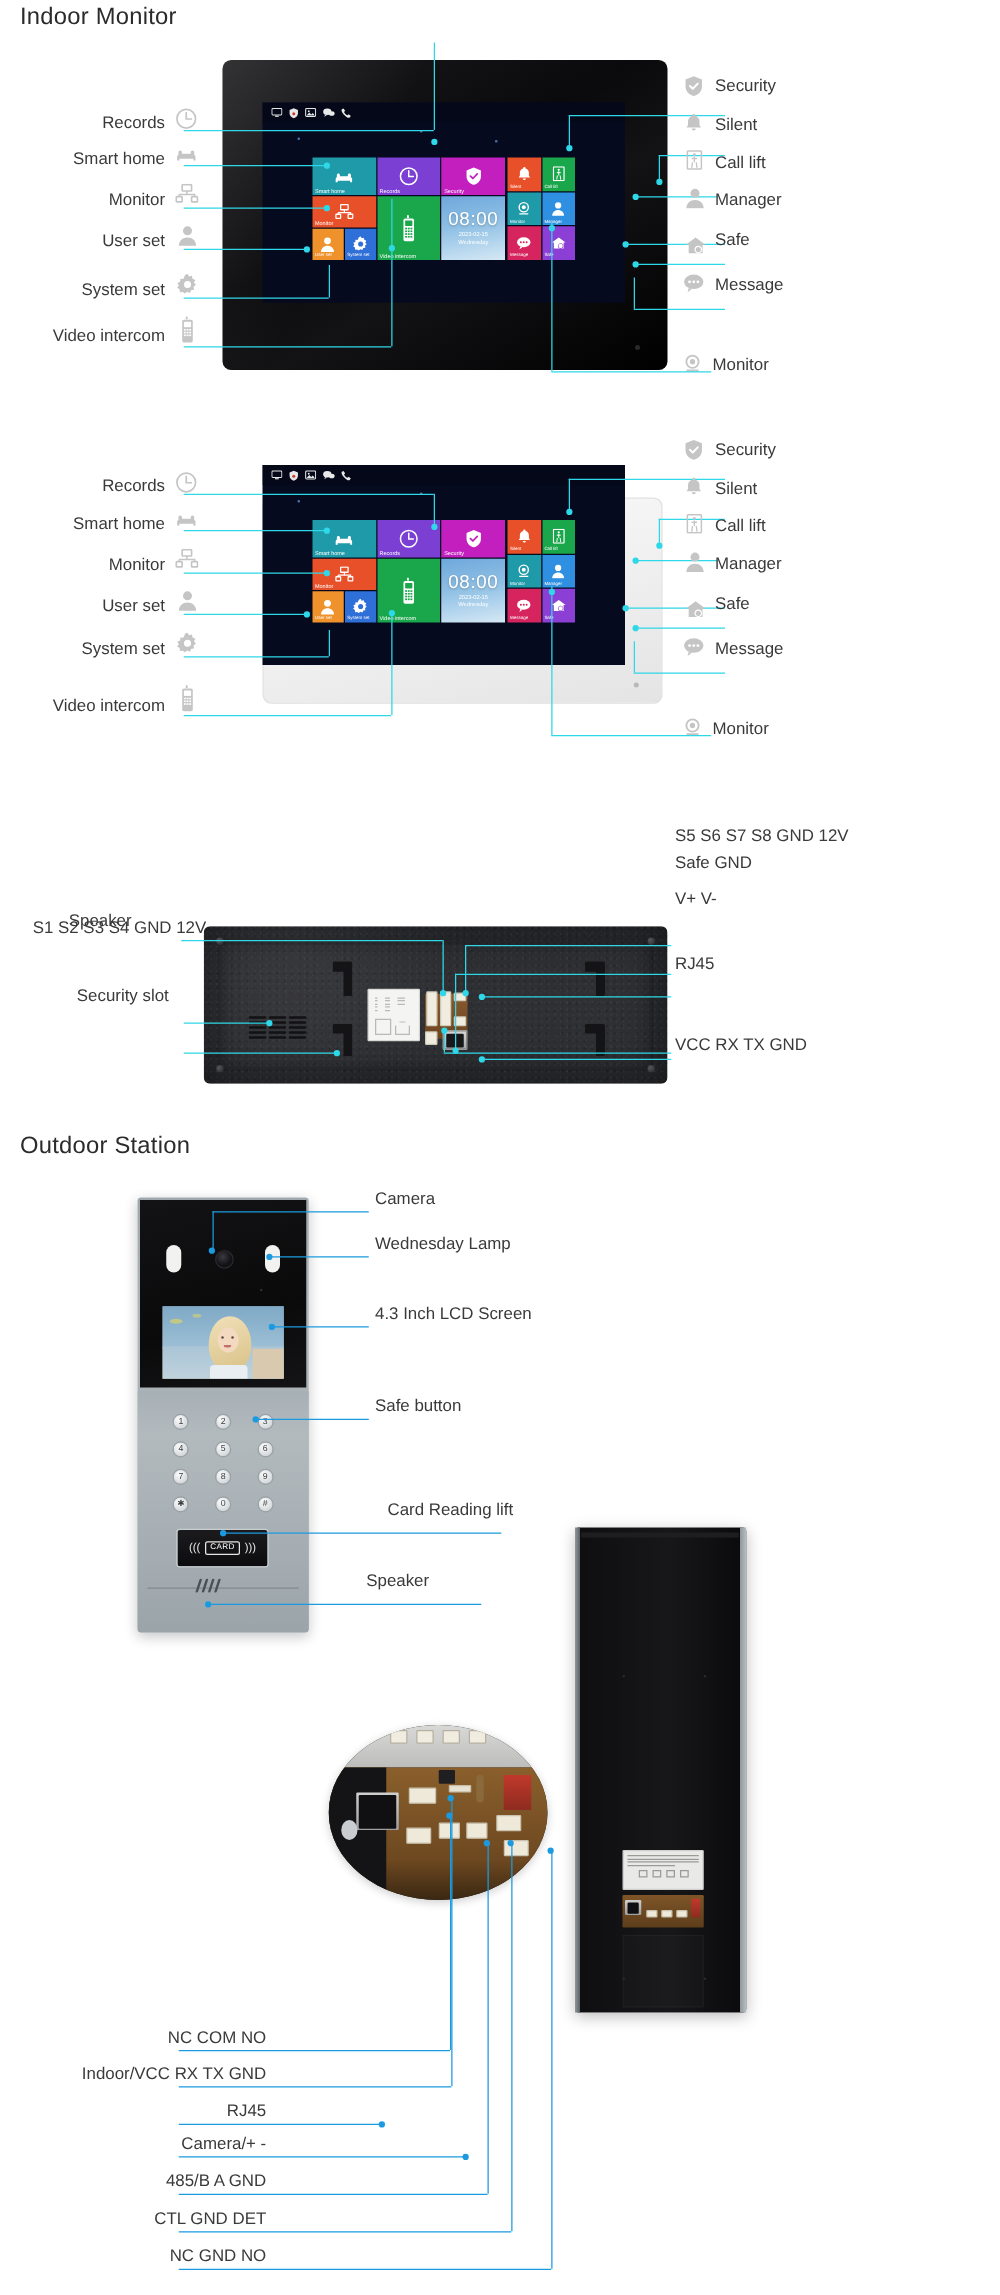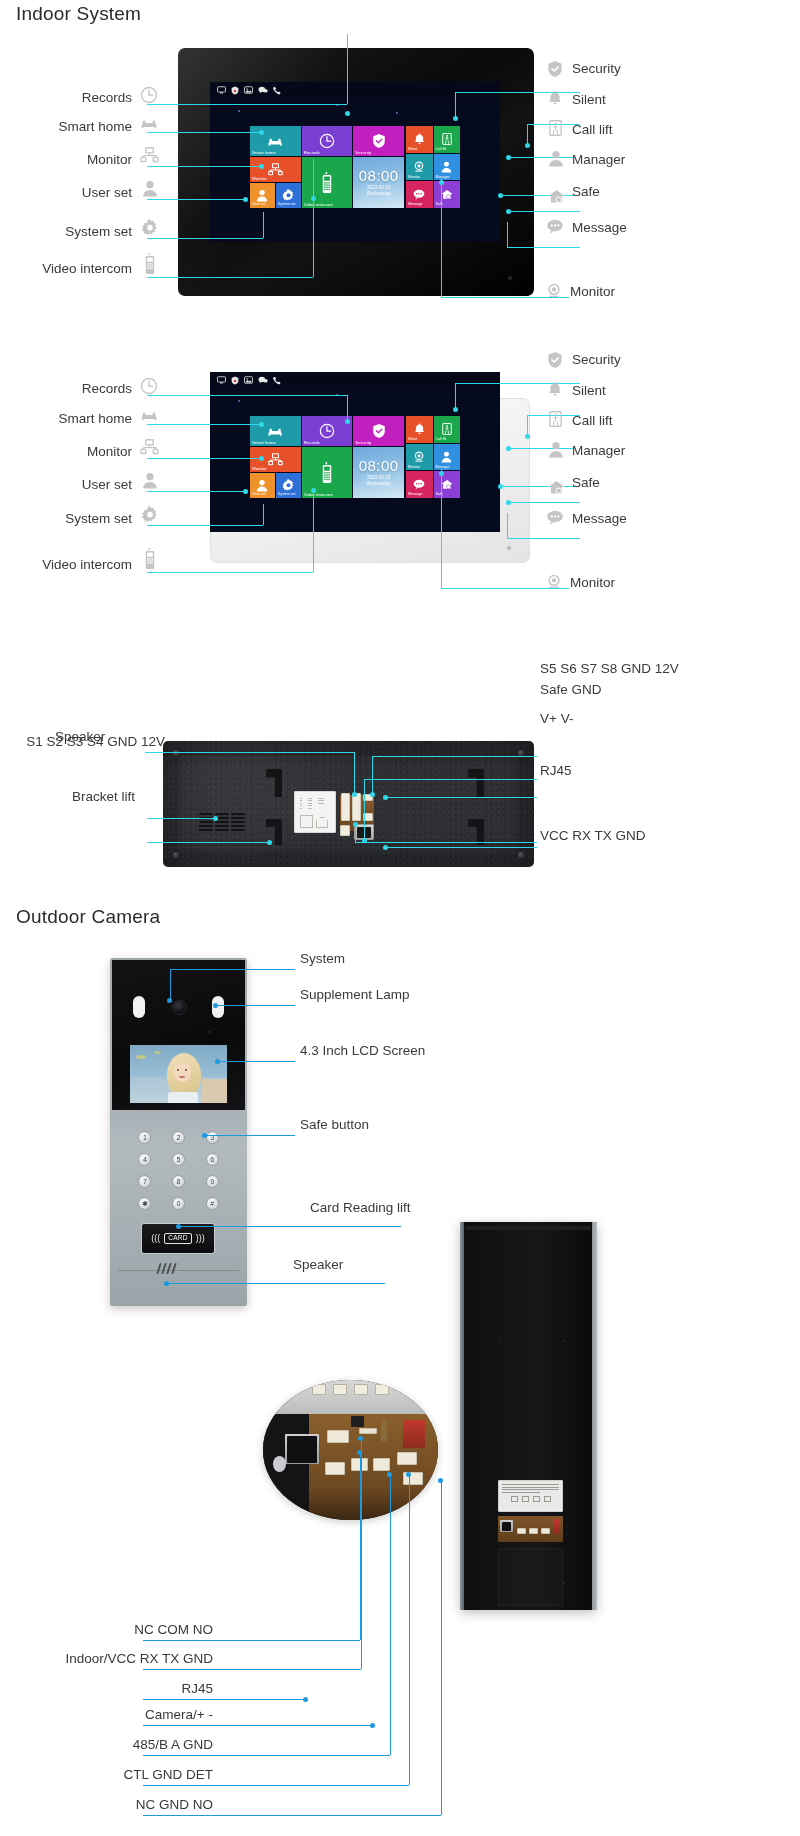--- a/index.html
+++ b/index.html
@@ -266,21 +266,21 @@
   .mag-dark { position:absolute; left:0; width:26%; top:24%; bottom:0; background:#141416; }
   .mag-rj { position:absolute; background: linear-gradient(180deg,#cfcfcf,#9e9e9e); border-radius:1px; }
   .mag-rj i { position:absolute; inset:2px 2px 1px; background:#101012; display:block; border-radius:1px; }
   .mag-conn { position:absolute; background:#efe9da; border:1px solid #c9c2ae; border-radius:1px; }
   .mag-red { position:absolute; background: linear-gradient(180deg,#c0392b,#8e2b20); border-radius:1px; }
   .mag-hdr { position:absolute; background:#e8e2d2; border:1px solid #c6bfab; border-radius:1px; }
 </style>
 </head>
 <body>
 
-<div class="section-title" style="left:16px; top:3px;">Indoor System</div>
+<div class="section-title" style="left:16px; top:3px;">Indoor Monitor</div>
 
 <div class="monitor dark" style="left:178px; top:48px; width:356px; height:248px;">
   <div style="position:absolute; left:0; top:0; width:100%; height:100%;
       background:linear-gradient(118deg, rgba(255,255,255,.10) 0%, rgba(255,255,255,0) 34%);"></div>
   <div style="position:absolute; right:22px; bottom:16px; width:4px; height:4px; border-radius:50%; background:#2a2a2d;"></div>
 </div>
 
 <div class="screen" style="left:210px; top:82px; width:290px; height:160px;">
   <div class="statusbar">
     <svg width="9" height="8" viewBox="0 0 12 10">
@@ -1082,21 +1082,21 @@
 
 <div class="lbl r" style="left:0; top:730px; width:0;"></div>
 
 <div class="lbl r" style="left:0; top:730px; width:135px;">
     <span style="position:absolute; left:55px; top:0;">Speaker</span>
   </div>
 
 <div class="leader" style="left:147px; top:818px; width:68px;"></div>
 <div class="dot" style="left:213px; top:816px;"></div>
 
-<div class="lbl r" style="left:0; top:790px; width:135px;">Bracket lift</div>
+<div class="lbl r" style="left:0; top:790px; width:135px;">Security slot</div>
 <div class="leader" style="left:147px; top:842px; width:122px;"></div>
 <div class="dot" style="left:267px; top:840px;"></div>
 
 <div class="lbl" style="left:540px; top:662px;">S5 S6 S7 S8 GND 12V</div>
 <div class="leader" style="left:372px; top:756px; width:165px;"></div>
 <div class="leader-v" style="left:372px; top:756px; height:38px;"></div>
 <div class="dot" style="left:370px; top:792px;"></div>
 
 <div class="lbl" style="left:540px; top:683px;">Safe GND</div>
 <div class="leader" style="left:385px; top:797px; width:152px;"></div>
@@ -1109,21 +1109,21 @@
 <div class="lbl" style="left:540px; top:764px;">RJ45</div>
 <div class="leader" style="left:364px; top:779px; width:173px;"></div>
 <div class="leader-v" style="left:364px; top:779px; height:61px;"></div>
 <div class="dot" style="left:362px; top:838px;"></div>
 
 <div class="lbl" style="left:540px; top:829px;">VCC RX TX GND</div>
 <div class="leader" style="left:355px; top:842px; width:182px;"></div>
 <div class="leader-v" style="left:355px; top:824px; height:18px;"></div>
 <div class="dot" style="left:353px; top:822px;"></div>
 
-<div class="section-title" style="left:16px; top:906px;">Outdoor Camera</div>
+<div class="section-title" style="left:16px; top:906px;">Outdoor Station</div>
 
 <div class="outdoor" style="left:110px; top:958px; width:137px; height:348px;">
   <div class="od-glass" style="left:2px; top:2px; width:133px; height:150px;"></div>
   <div class="od-lamp" style="left:23px; top:38px; width:12px; height:22px;"></div>
   <div class="od-cam" style="left:62px; top:42px; width:15px; height:15px;"></div>
   <div class="od-lamp" style="left:102px; top:38px; width:12px; height:22px;"></div>
   <div class="od-pinhole" style="left:98px; top:73px;"></div>
 
   <div class="od-lcd" style="left:20px; top:87px; width:97px; height:58px;">
     <div class="sky"></div>
@@ -1164,26 +1164,26 @@
 
   <div class="od-seam" style="left:8px; top:312px; right:8px;"></div>
   <div class="od-speaker" style="left:48px; top:305px;">
     <span></span>
       <span></span>
       <span></span>
       <span></span>
   </div>
 </div>
 
-<div class="lbl" style="left:300px; top:952px;">System</div>
+<div class="lbl" style="left:300px; top:952px;">Camera</div>
 <div class="leader blue" style="left:170px; top:969px; width:125px;"></div>
 <div class="leader-v blue" style="left:170px; top:969px; height:32px;"></div>
 <div class="dot blue" style="left:167px; top:998px;"></div>
 
-<div class="lbl" style="left:300px; top:988px;">Supplement Lamp</div>
+<div class="lbl" style="left:300px; top:988px;">Wednesday Lamp</div>
 <div class="leader blue" style="left:216px; top:1005px; width:79px;"></div>
 <div class="dot blue" style="left:213px; top:1003px;"></div>
 
 <div class="lbl" style="left:300px; top:1044px;">4.3 Inch LCD Screen</div>
 <div class="leader blue" style="left:218px; top:1061px; width:77px;"></div>
 <div class="dot blue" style="left:215px; top:1059px;"></div>
 
 <div class="lbl" style="left:300px; top:1118px;">Safe button</div>
 <div class="leader blue" style="left:205px; top:1135px; width:90px;"></div>
 <div class="dot blue" style="left:202px; top:1133px;"></div>

